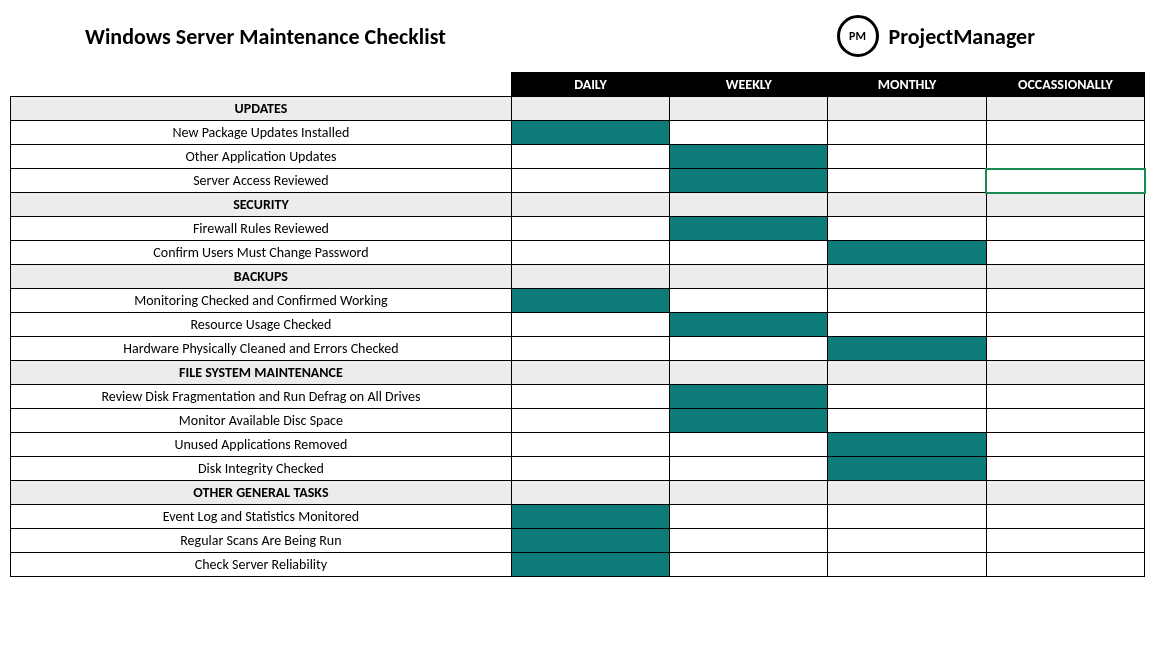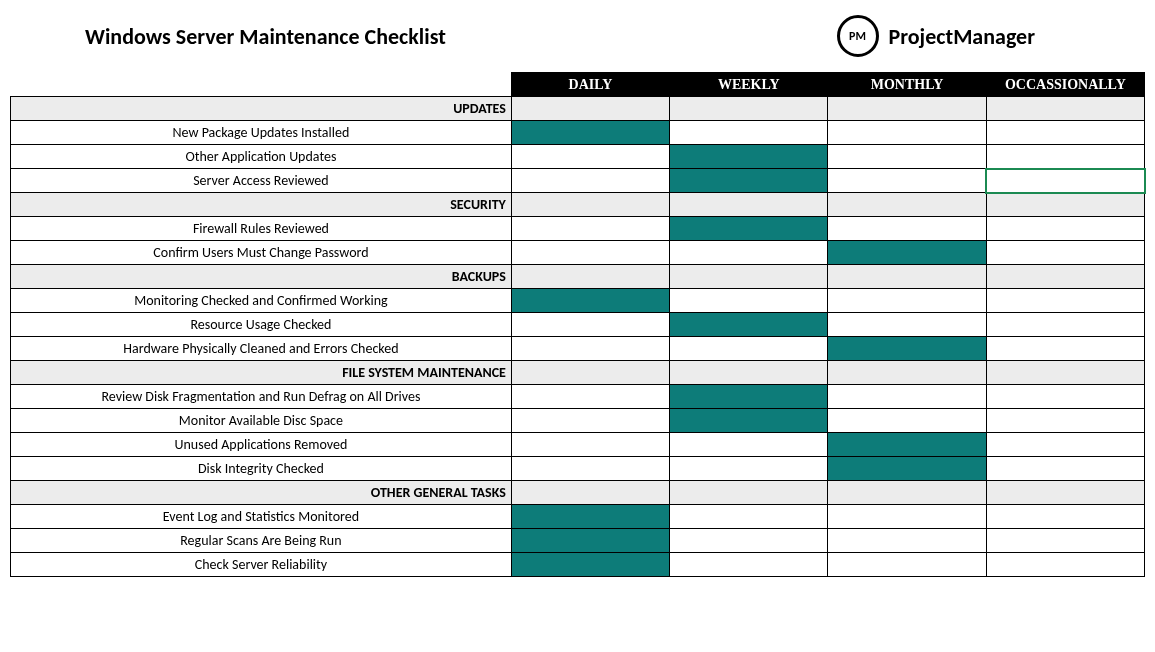--- a/index.html
+++ b/index.html
@@ -50,28 +50,27 @@
       height: 24px;
       padding: 2px 5px;
       font-size: 14px;
       vertical-align: middle;
     }
     .col-head {
       background: #000;
       color: #fff;
       font-weight: 700;
       text-align: center;
-      font-family: Liberation Serif, serif;
     }
     .corner {
       border: none !important;
       border-bottom: 1px solid #000 !important;
     }
     .section-head {
-      text-align: right;
+      text-align: center;
       font-weight: 700;
       background: #ececec;
     }
     .section-head ~ td {
        background: #ececec;
     }
     .task-label {
       text-align: center;
     }
     .freq-cell {

